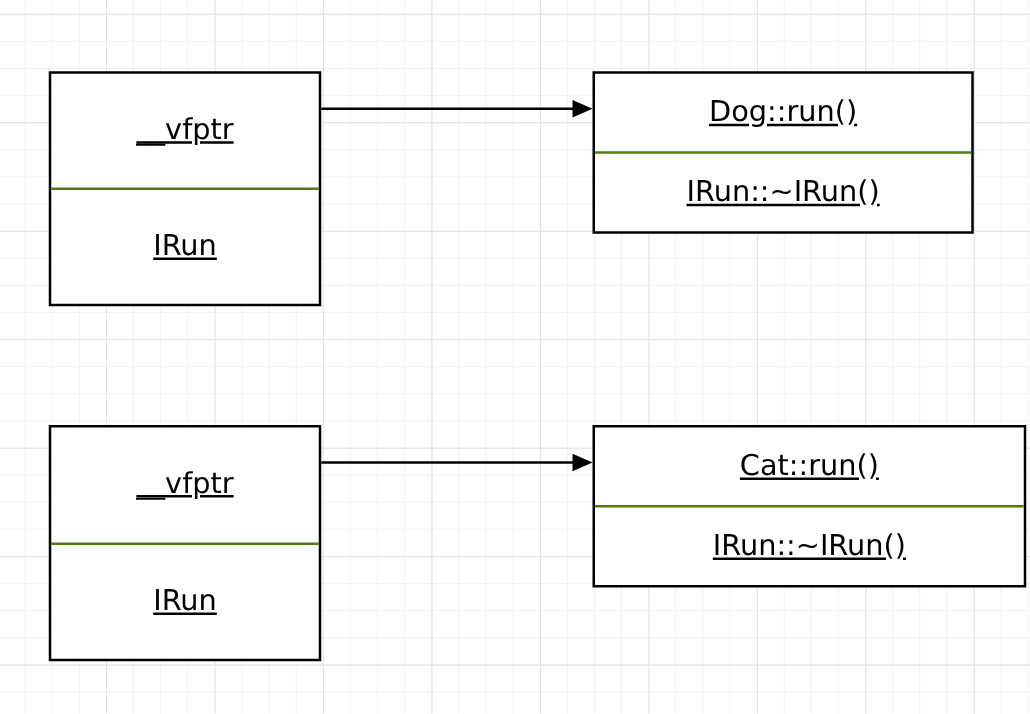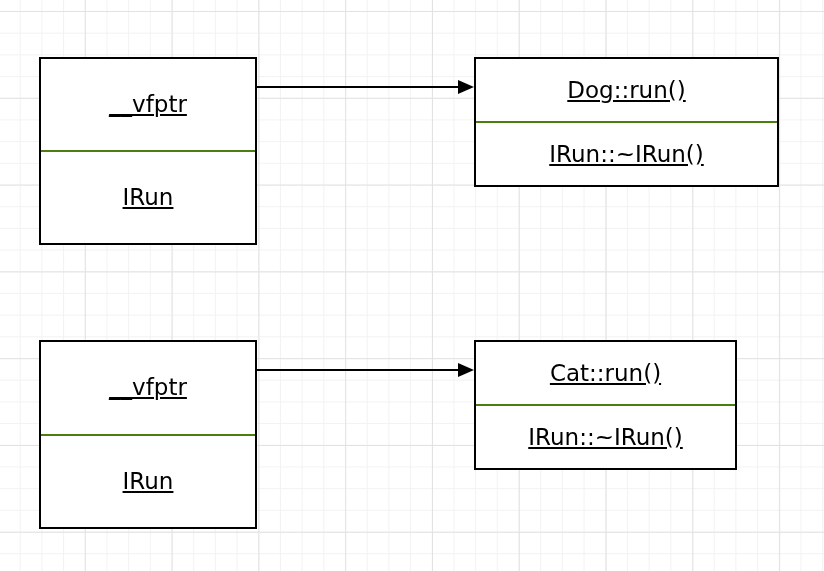--- a/index.html
+++ b/index.html
@@ -95,21 +95,21 @@
   <svg class="edge" style="left:255px; top:72px; width:224px; height:30px;" viewBox="0 0 224 30" width="224" height="30">
     <line x1="2" y1="15" x2="207" y2="15"></line>
     <polygon points="219,15 203,8 203,22"></polygon>
   </svg>
 
   <div class="node" style="left:39px; top:340px; width:218px; height:189px;">
     <div class="row row-mono">__vfptr</div>
     <div class="row">IRun</div>
   </div>
 
-  <div class="node" style="left:474px; top:340px; width:263px; height:130px;">
+  <div class="node" style="left:474px; top:340px; width:347px; height:130px;">
     <div class="row">Cat::run()</div>
     <div class="row">IRun::~IRun()</div>
   </div>
 
   <svg class="edge" style="left:255px; top:355px; width:224px; height:30px;" viewBox="0 0 224 30" width="224" height="30">
     <line x1="2" y1="15" x2="207" y2="15"></line>
     <polygon points="219,15 203,8 203,22"></polygon>
   </svg>
 
 </div>

